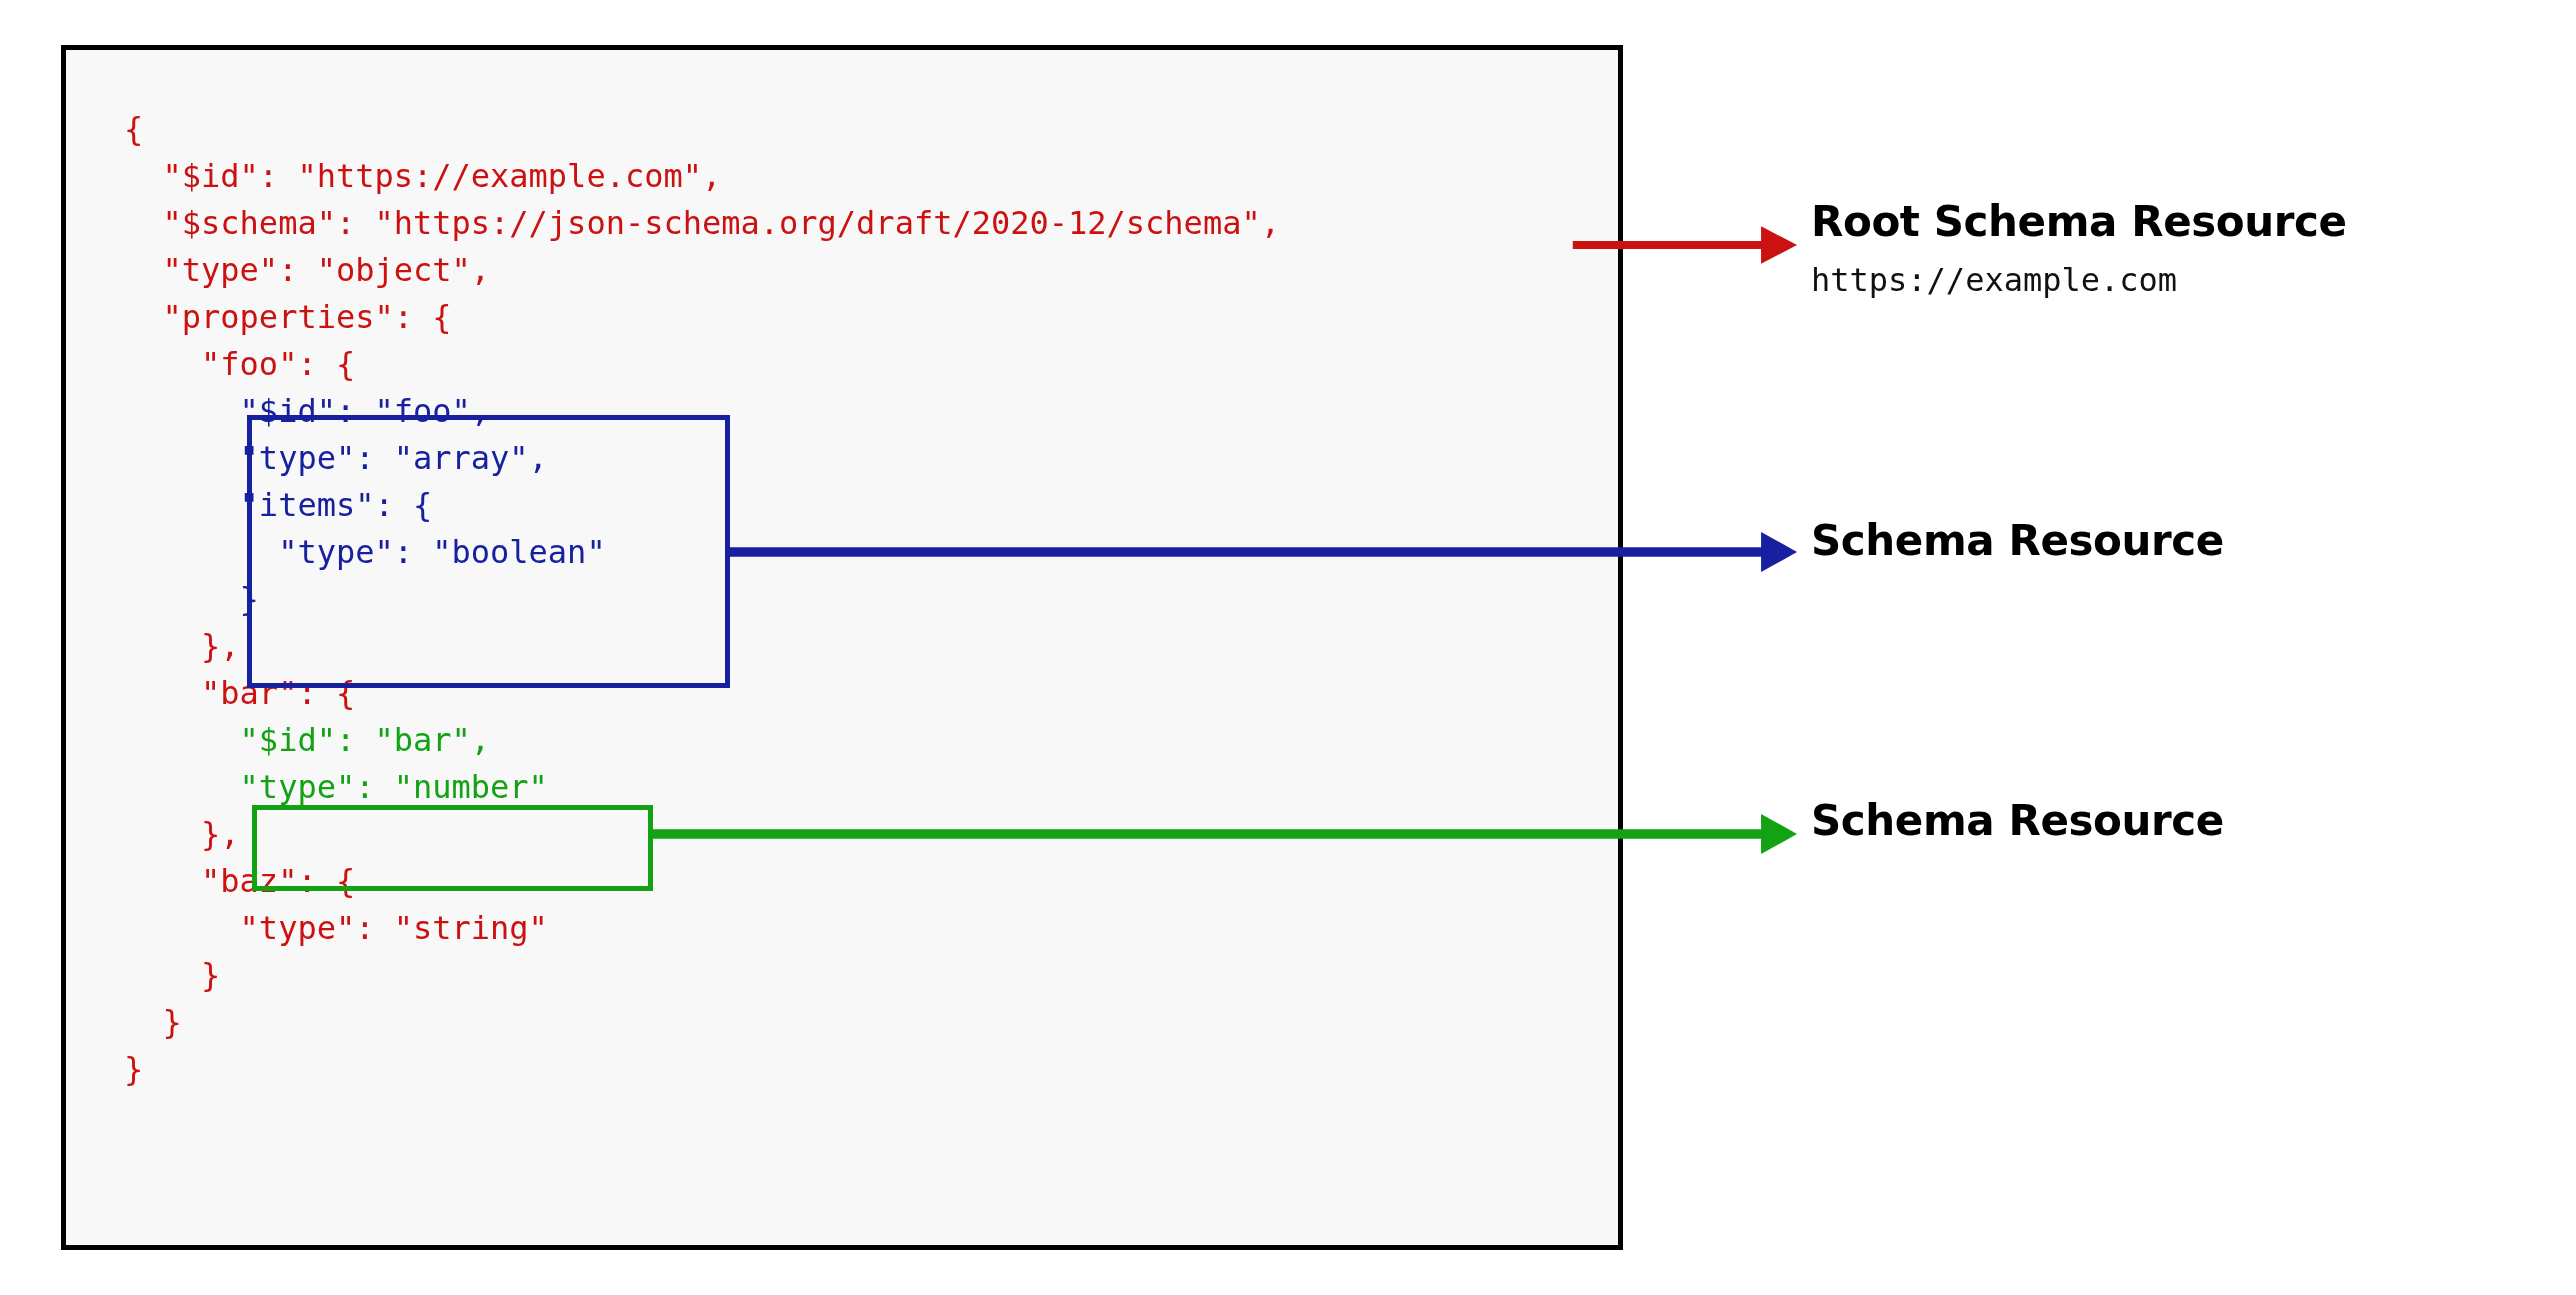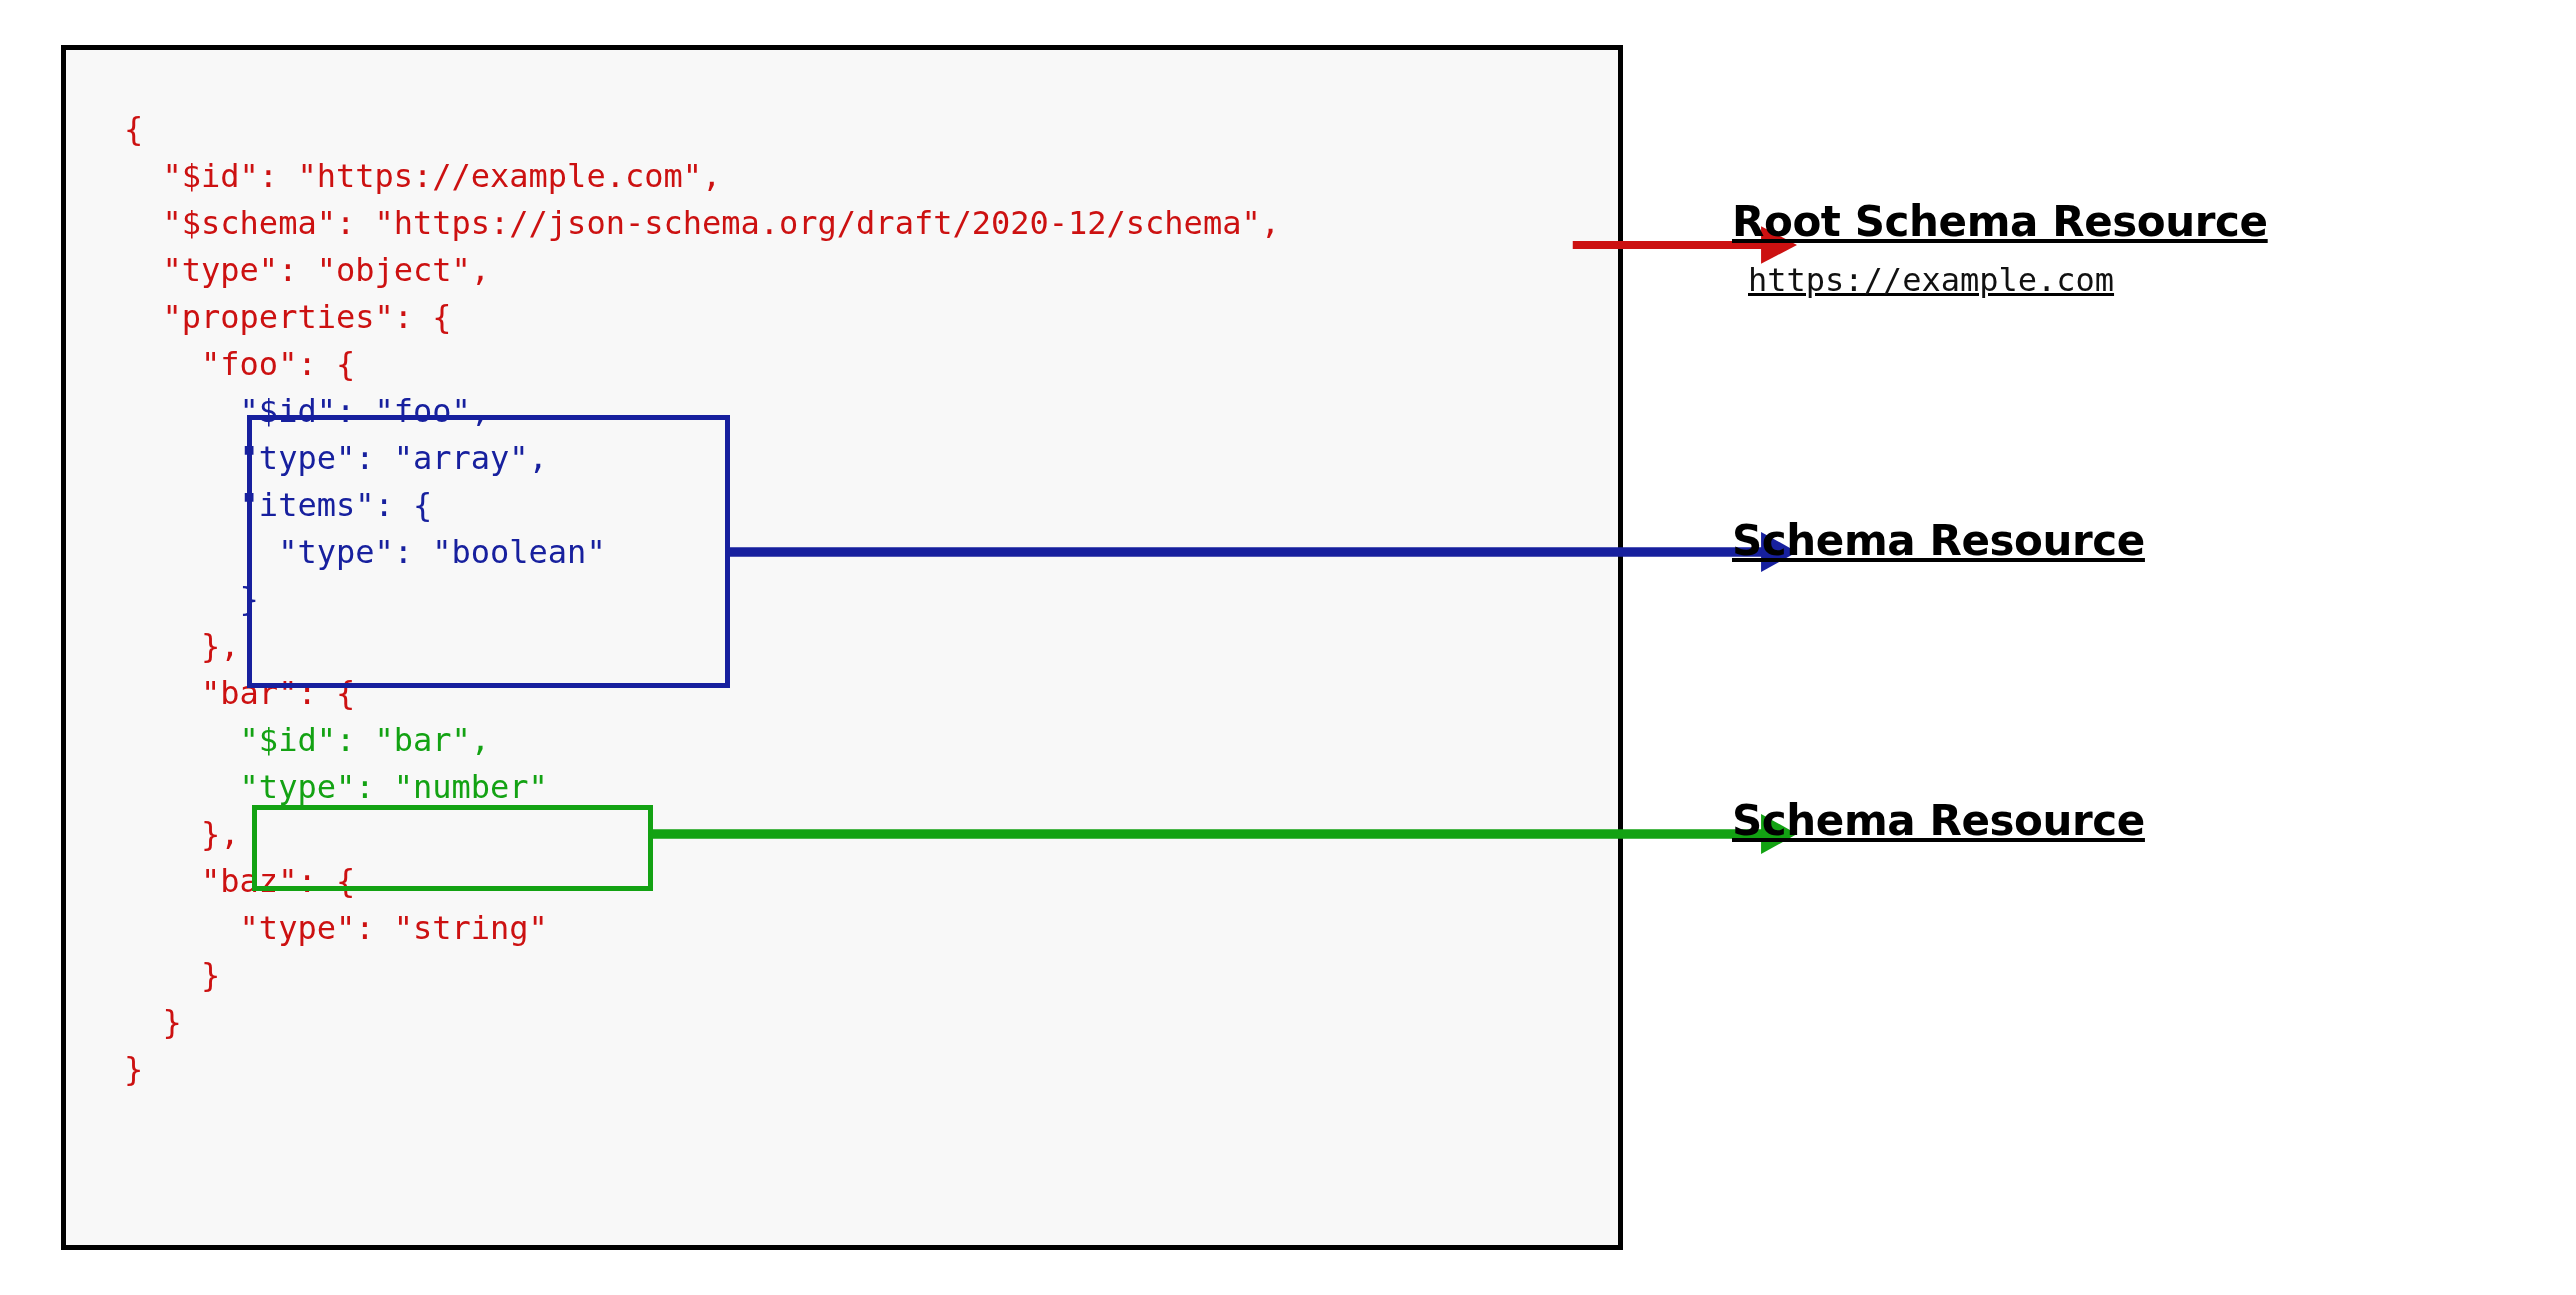--- a/index.html
+++ b/index.html
@@ -70,39 +70,38 @@
 
   
   .arrow-svg {
     position: absolute;
     overflow: visible;
   }
 
   
   .annotation {
     position: absolute;
-    left: 1732px;
+    left: 1811px;
     width: 733px;
-    text-decoration: underline;
   }
   .ann-title {
     font-family: "DejaVu Sans", sans-serif;
     font-size: 42px;
     font-weight: bold;
     color: #000000;
     line-height: 1.05;
     margin: 0 0 18.7px 0;
     letter-spacing: -0.4px;
   }
   .ann-url {
     font-family: "DejaVu Sans Mono", monospace;
     font-size: 32px;
     color: #111111;
     line-height: 1.1;
-    margin: 16px;
+    margin: 0;
   }
   #ann-root  { top: 200px; }
   #ann-foo   { top: 519px; }
   #ann-bar   { top: 799px; }
 </style>
 </head>
 <body>
 
 <div id="page">
 

